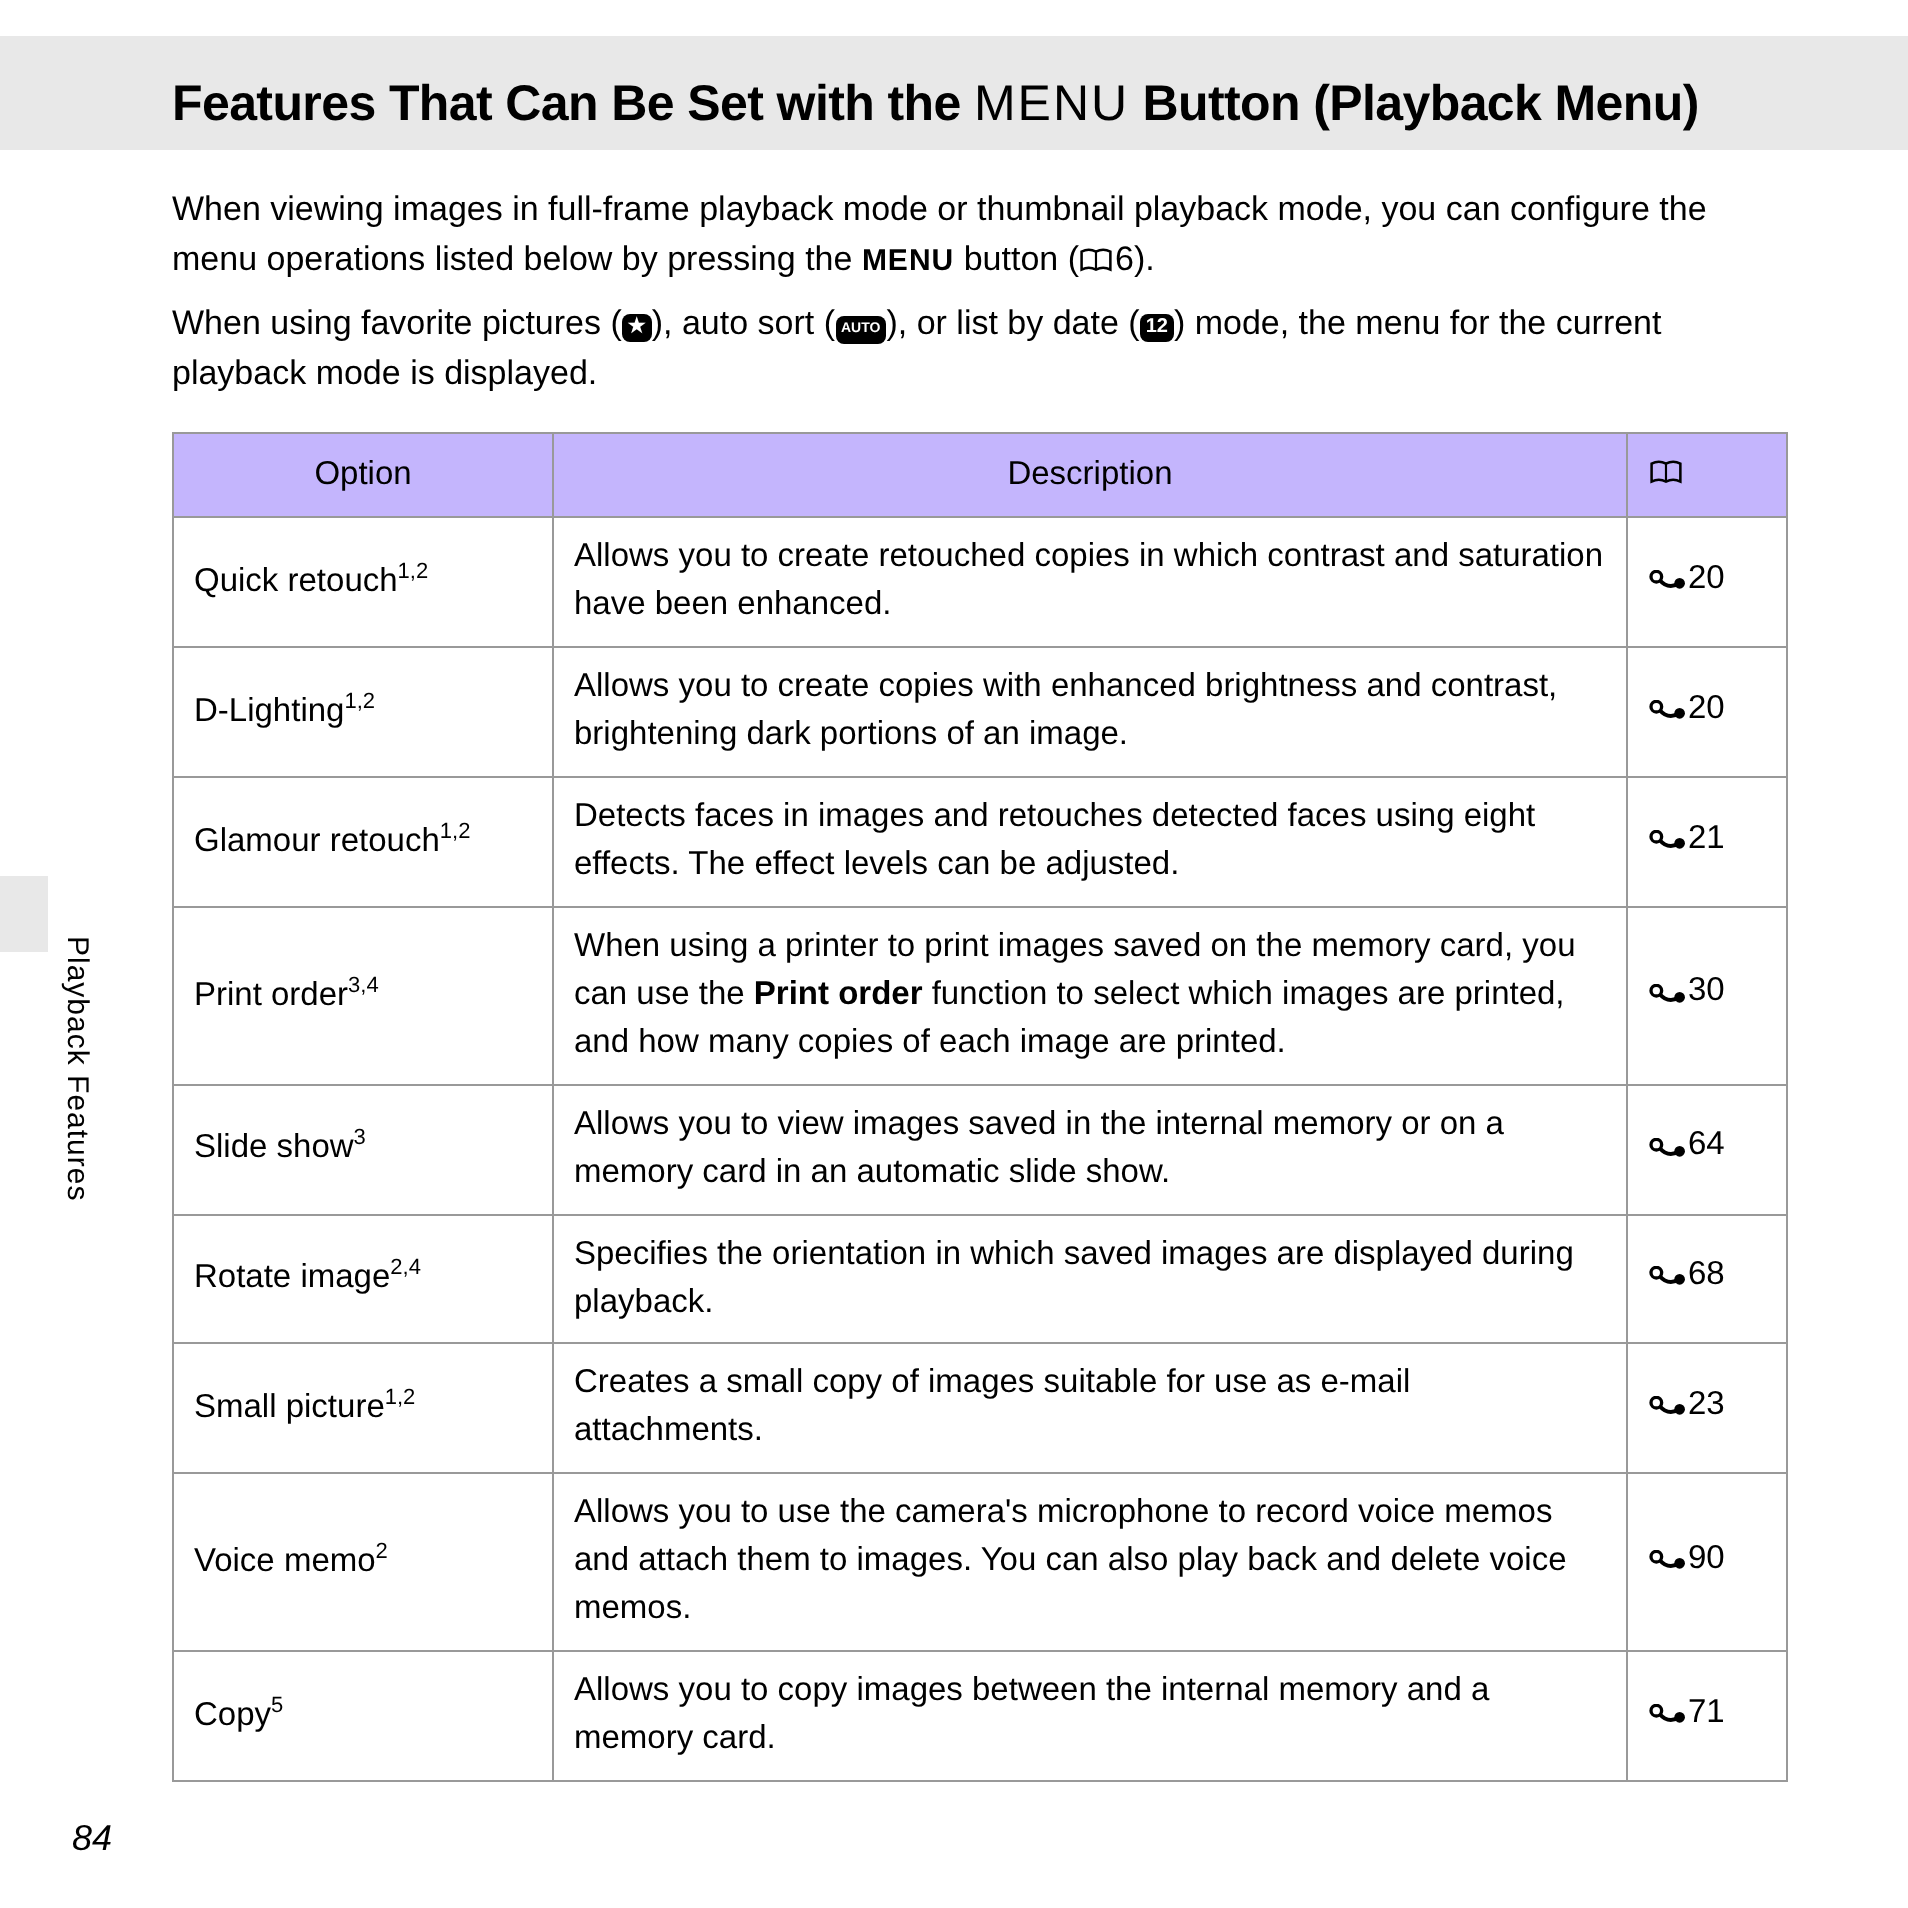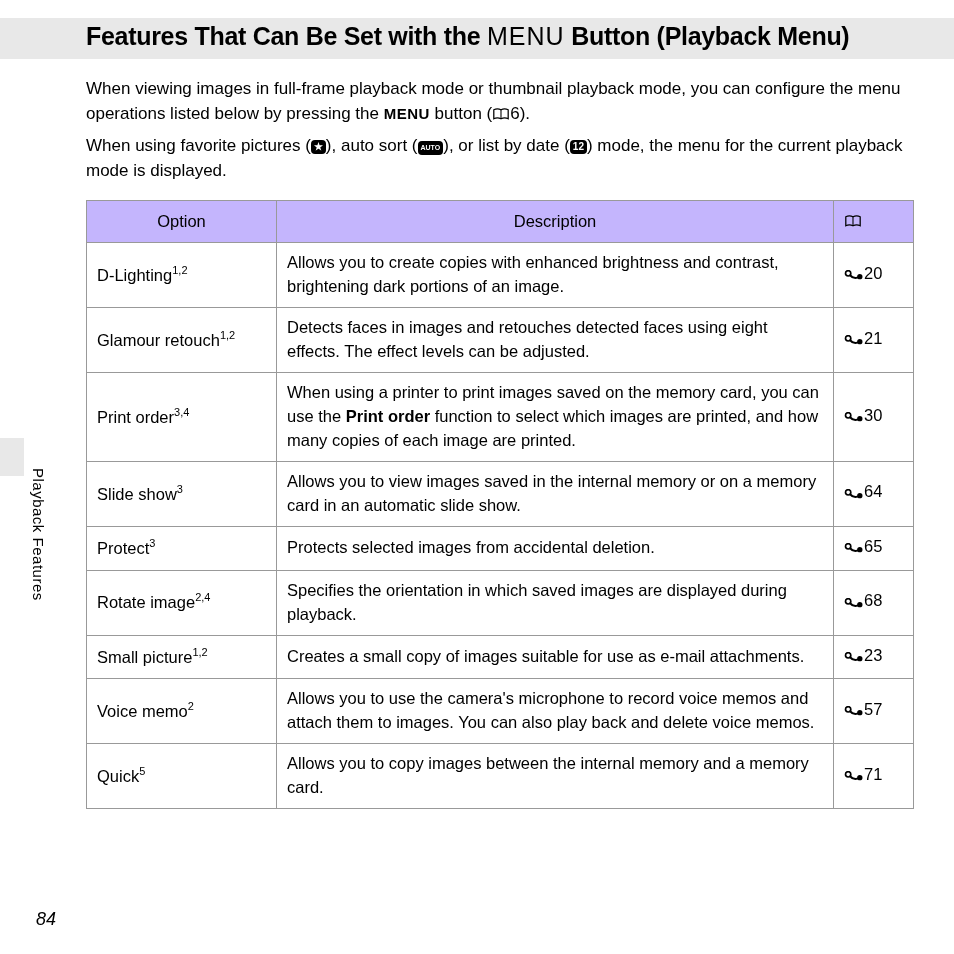--- a/index.html
+++ b/index.html
@@ -8,36 +8,36 @@
     padding: 0;
     font-family: "Helvetica Neue", Arial, sans-serif;
     background: #fff;
     width: 954px;
     height: 954px;
     position: relative;
     color: #000;
   }
   .header-bar {
     background: #e8e8e8;
-    padding: 4px 20px 8px 86px;
+    padding: 20px 20px 8px 86px;
     margin-top: 18px;
   }
   .header-bar h1 {
     margin: 0;
     font-size: 25px;
     font-weight: 700;
     letter-spacing: -0.3px;
   }
   .menu-word {
     font-family: Arial, sans-serif;
     font-weight: 400;
     letter-spacing: 1px;
   }
   .content {
-    padding: 18px 40px 0 86px;
+    padding: 18px 60px 0 86px;
     font-size: 17px;
     line-height: 1.45;
   }
   .para { margin: 0 0 6px 0; }
   .menu-inline {
     font-weight: 700;
     font-family: Arial, sans-serif;
     font-size: 15px;
     letter-spacing: 0.5px;
   }
@@ -134,20 +134,29 @@
         <th class="col-ref">
           <span class="book-icon"><svg viewBox="0 0 20 14">
                 <path d="M2 2 Q6 0 10 2 Q14 0 18 2 L18 12 Q14 10 10 12 Q6 10 2 12 Z" fill="none" stroke="#000" stroke-width="1.4"></path>
                 <line x1="10" y1="2" x2="10" y2="12" stroke="#000" stroke-width="1.2"></line>
               </svg></span>
         </th>
       </tr>
     </thead>
     <tbody id="table-body">
         <tr>
+          <td class="col-opt"><span>Quick retouch</span><sup>1,2</sup></td>
+          <td>Allows you to create retouched copies in which contrast and saturation have been enhanced.</td>
+          <td class="col-ref"><span class="ref-icon"><svg viewBox="0 0 24 14">
+                <circle cx="5" cy="4" r="3.2" fill="none" stroke="#000" stroke-width="2"></circle>
+                <path d="M7 6 Q12 12 19 8" fill="none" stroke="#000" stroke-width="2.4"></path>
+                <circle cx="19" cy="8" r="3.2" fill="#000"></circle>
+              </svg></span><span>20</span></td>
+        </tr>
+        <tr>
           <td class="col-opt"><span>D-Lighting</span><sup>1,2</sup></td>
           <td>Allows you to create copies with enhanced brightness and contrast, brightening dark portions of an image.</td>
           <td class="col-ref"><span class="ref-icon"><svg viewBox="0 0 24 14">
                 <circle cx="5" cy="4" r="3.2" fill="none" stroke="#000" stroke-width="2"></circle>
                 <path d="M7 6 Q12 12 19 8" fill="none" stroke="#000" stroke-width="2.4"></path>
                 <circle cx="19" cy="8" r="3.2" fill="#000"></circle>
               </svg></span><span>20</span></td>
         </tr>
         <tr>
           <td class="col-opt"><span>Glamour retouch</span><sup>1,2</sup></td>
@@ -170,29 +179,20 @@
         <tr>
           <td class="col-opt"><span>Slide show</span><sup>3</sup></td>
           <td>Allows you to view images saved in the internal memory or on a memory card in an automatic slide show.</td>
           <td class="col-ref"><span class="ref-icon"><svg viewBox="0 0 24 14">
                 <circle cx="5" cy="4" r="3.2" fill="none" stroke="#000" stroke-width="2"></circle>
                 <path d="M7 6 Q12 12 19 8" fill="none" stroke="#000" stroke-width="2.4"></path>
                 <circle cx="19" cy="8" r="3.2" fill="#000"></circle>
               </svg></span><span>64</span></td>
         </tr>
         <tr>
-          <td class="col-opt"><span>Protect</span><sup>3</sup></td>
-          <td>Protects selected images from accidental deletion.</td>
-          <td class="col-ref"><span class="ref-icon"><svg viewBox="0 0 24 14">
-                <circle cx="5" cy="4" r="3.2" fill="none" stroke="#000" stroke-width="2"></circle>
-                <path d="M7 6 Q12 12 19 8" fill="none" stroke="#000" stroke-width="2.4"></path>
-                <circle cx="19" cy="8" r="3.2" fill="#000"></circle>
-              </svg></span><span>65</span></td>
-        </tr>
-        <tr>
           <td class="col-opt"><span>Rotate image</span><sup>2,4</sup></td>
           <td>Specifies the orientation in which saved images are displayed during playback.</td>
           <td class="col-ref"><span class="ref-icon"><svg viewBox="0 0 24 14">
                 <circle cx="5" cy="4" r="3.2" fill="none" stroke="#000" stroke-width="2"></circle>
                 <path d="M7 6 Q12 12 19 8" fill="none" stroke="#000" stroke-width="2.4"></path>
                 <circle cx="19" cy="8" r="3.2" fill="#000"></circle>
               </svg></span><span>68</span></td>
         </tr>
         <tr>
           <td class="col-opt"><span>Small picture</span><sup>1,2</sup></td>
@@ -203,24 +203,24 @@
                 <circle cx="19" cy="8" r="3.2" fill="#000"></circle>
               </svg></span><span>23</span></td>
         </tr>
         <tr>
           <td class="col-opt"><span>Voice memo</span><sup>2</sup></td>
           <td>Allows you to use the camera's microphone to record voice memos and attach them to images. You can also play back and delete voice memos.</td>
           <td class="col-ref"><span class="ref-icon"><svg viewBox="0 0 24 14">
                 <circle cx="5" cy="4" r="3.2" fill="none" stroke="#000" stroke-width="2"></circle>
                 <path d="M7 6 Q12 12 19 8" fill="none" stroke="#000" stroke-width="2.4"></path>
                 <circle cx="19" cy="8" r="3.2" fill="#000"></circle>
-              </svg></span><span>57</span></td>
-        </tr>
-        <tr>
-          <td class="col-opt"><span>Quick</span><sup>5</sup></td>
+              </svg></span><span>90</span></td>
+        </tr>
+        <tr>
+          <td class="col-opt"><span>Copy</span><sup>5</sup></td>
           <td>Allows you to copy images between the internal memory and a memory card.</td>
           <td class="col-ref"><span class="ref-icon"><svg viewBox="0 0 24 14">
                 <circle cx="5" cy="4" r="3.2" fill="none" stroke="#000" stroke-width="2"></circle>
                 <path d="M7 6 Q12 12 19 8" fill="none" stroke="#000" stroke-width="2.4"></path>
                 <circle cx="19" cy="8" r="3.2" fill="#000"></circle>
               </svg></span><span>71</span></td>
         </tr>
       </tbody>
   </table>
 </div>

